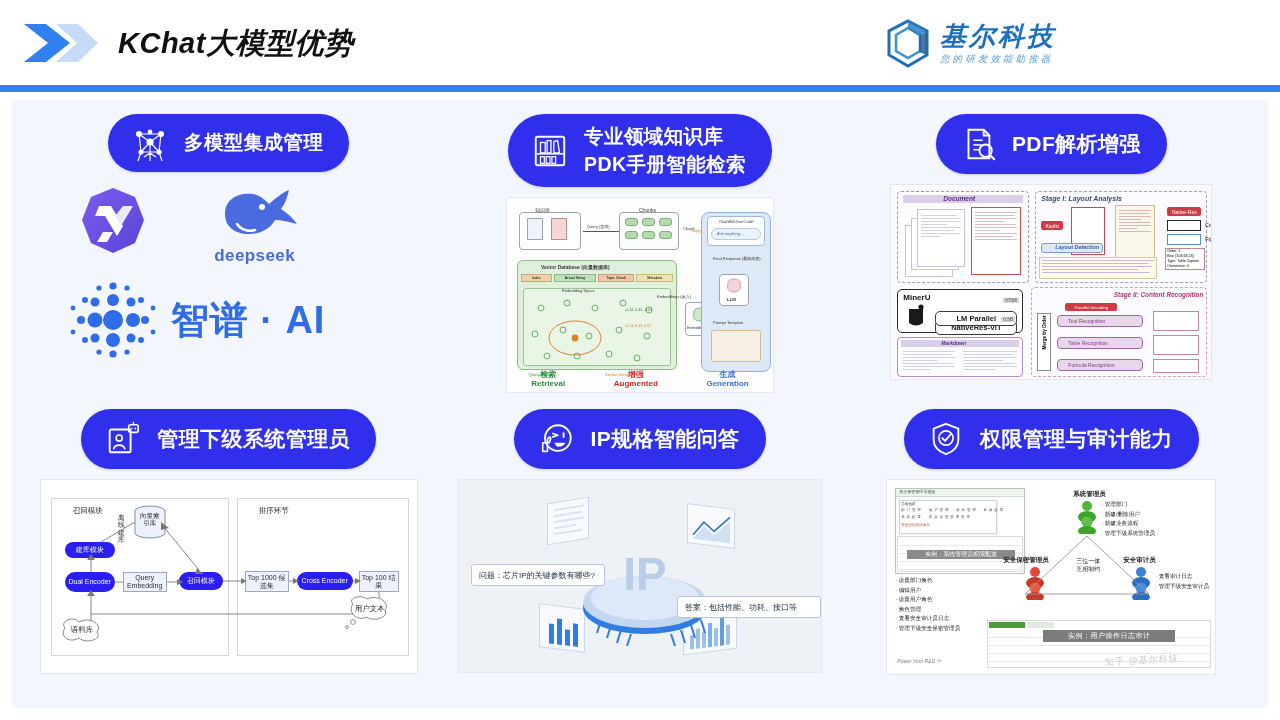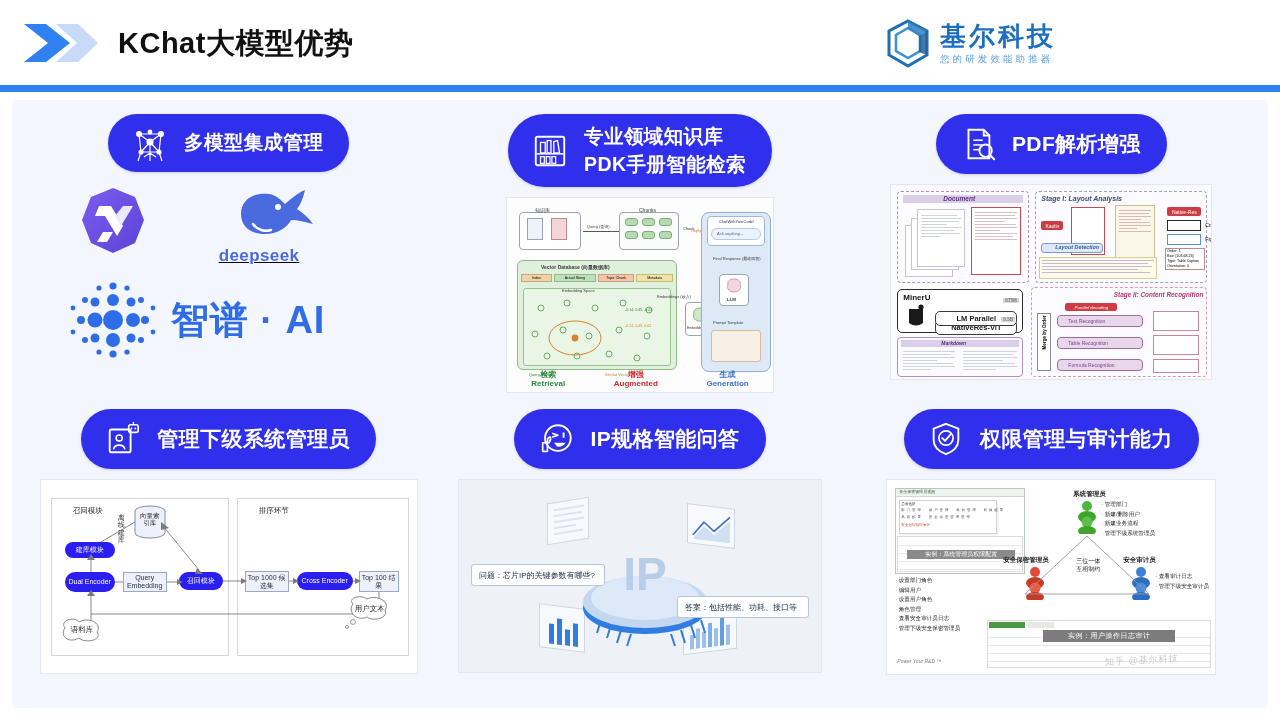--- a/index.html
+++ b/index.html
@@ -4,21 +4,21 @@
 <style>
   * { box-sizing: border-box; margin: 0; padding: 0; }
   html, body {
     width: 1280px; height: 720px;
     font-family: "Liberation Sans", "DejaVu Sans", sans-serif;
     background: #ffffff; overflow: hidden;
   }
   .slide { position: relative; width: 1280px; height: 720px; background: #ffffff; }
 
   
-  .header { position: absolute; left: 0; top: 0; width: 1092px; height: 88px; background: #fff; }
+  .header { position: absolute; left: 0; top: 0; width: 1092px; height: 88px; background: #fff; font-style: italic; }
   .chev-logo { position: absolute; left: 22px; top: 20px; width: 78px; height: 46px; }
   .title-text {
     position: absolute; left: 118px; top: 20px;
     font-size: 29px; font-weight: bold; color: #111111; letter-spacing: .5px;
     line-height: 46px; white-space: nowrap;
   }
   .brand { position: absolute; right: 36px; top: 16px; height: 56px; display: flex; align-items: center; gap: 9px; }
   .brand-mark { width: 46px; height: 50px; }
   .brand-txt { display: flex; flex-direction: column; justify-content: center; }
   .brand-name {
@@ -55,21 +55,21 @@
   .pill-labels { display: flex; flex-direction: column; justify-content: center; }
   .pill-labels span { font-size: 19.5px; font-weight: bold; line-height: 1.42; white-space: nowrap; letter-spacing: .4px; }
   .pill.one-line .pill-labels span { font-size: 21px; }
 
   
   .fig { position: relative; margin-top: 10px; width: 100%; display: flex; align-items: center; justify-content: center; }
 
   
   .logo-wrap { width: 340px; height: 190px; position: relative; }
   .logo-qwen { position: absolute; left: 18px; top: 4px; width: 72px; height: 72px; }
-  .logo-ds { position: absolute; left: 160px; top: 2px; width: 104px; height: 78px; text-align: left; text-decoration: underline; }
+  .logo-ds { position: absolute; left: 144px; top: 2px; width: 104px; height: 78px; text-align: center; }
   .ds-name { font-size: 17px; color: #4a6ae0; letter-spacing: .4px; font-weight: 600; margin-top: 2px; }
   .logo-zhipu { position: absolute; left: 6px; top: 96px; width: 330px; height: 84px; display: flex; align-items: center; gap: 10px; }
   .zhipu-text { font-size: 38px; font-weight: bold; color: #2f6de8; letter-spacing: 1px; }
 
   
   .pic { background: #ffffff; border: 1px solid #e3e7f3; position: relative; overflow: hidden; }
   .pic-rag { width: 268px; height: 196px; background: #fdfdfd; }
   .pic-pdf { width: 322px; height: 196px; background: #fcfbff; }
   .pic-bug { width: 378px; height: 195px; background: #ffffff; }
   .pic-ip  { width: 364px; height: 194px; background: #eef1f6; }
@@ -639,21 +639,21 @@
                   <line x1="110" y1="92" x2="114" y2="105"></line>
                 <line x1="120" y1="87" x2="124" y2="100"></line>
                   <line x1="130" y1="82" x2="134" y2="95"></line>
               </g>
               <ellipse cx="74" cy="70" rx="62" ry="26" fill="#2f7de0"></ellipse>
               <ellipse cx="74" cy="64" rx="62" ry="26" fill="#c3d8f0"></ellipse>
               <ellipse cx="74" cy="60" rx="54" ry="22" fill="#dde9f8"></ellipse>
               <text x="74" y="52" font-size="46" font-weight="bold" fill="#b7cde8" text-anchor="middle" font-family="Liberation Sans, sans-serif">IP</text>
             </svg>
             <div class="ip-bubble" style="left:12px;top:84px;width:134px;height:22px;">问题：芯片IP的关键参数有哪些?</div>
-            <div class="ip-bubble" style="left:218px;top:116px;width:132px;height:22px;">答案：包括性能、功耗、接口等</div>
+            <div class="ip-bubble" style="left:218px;top:116px;width:144px;height:22px;">答案：包括性能、功耗、接口等</div>
           </div>
         </div>
       </div>
 
       <div class="card">
         <div class="pill one-line">
           <span class="pill-icon">
             <svg viewBox="0 0 40 40" width="38" height="38">
               <path d="M20 4 L33 9 L33 21 Q33 31 20 36 Q7 31 7 21 L7 9 Z" fill="none" stroke="#fff" stroke-width="2"></path>
               <circle cx="20" cy="19" r="7.5" fill="none" stroke="#fff" stroke-width="1.8"></circle>

